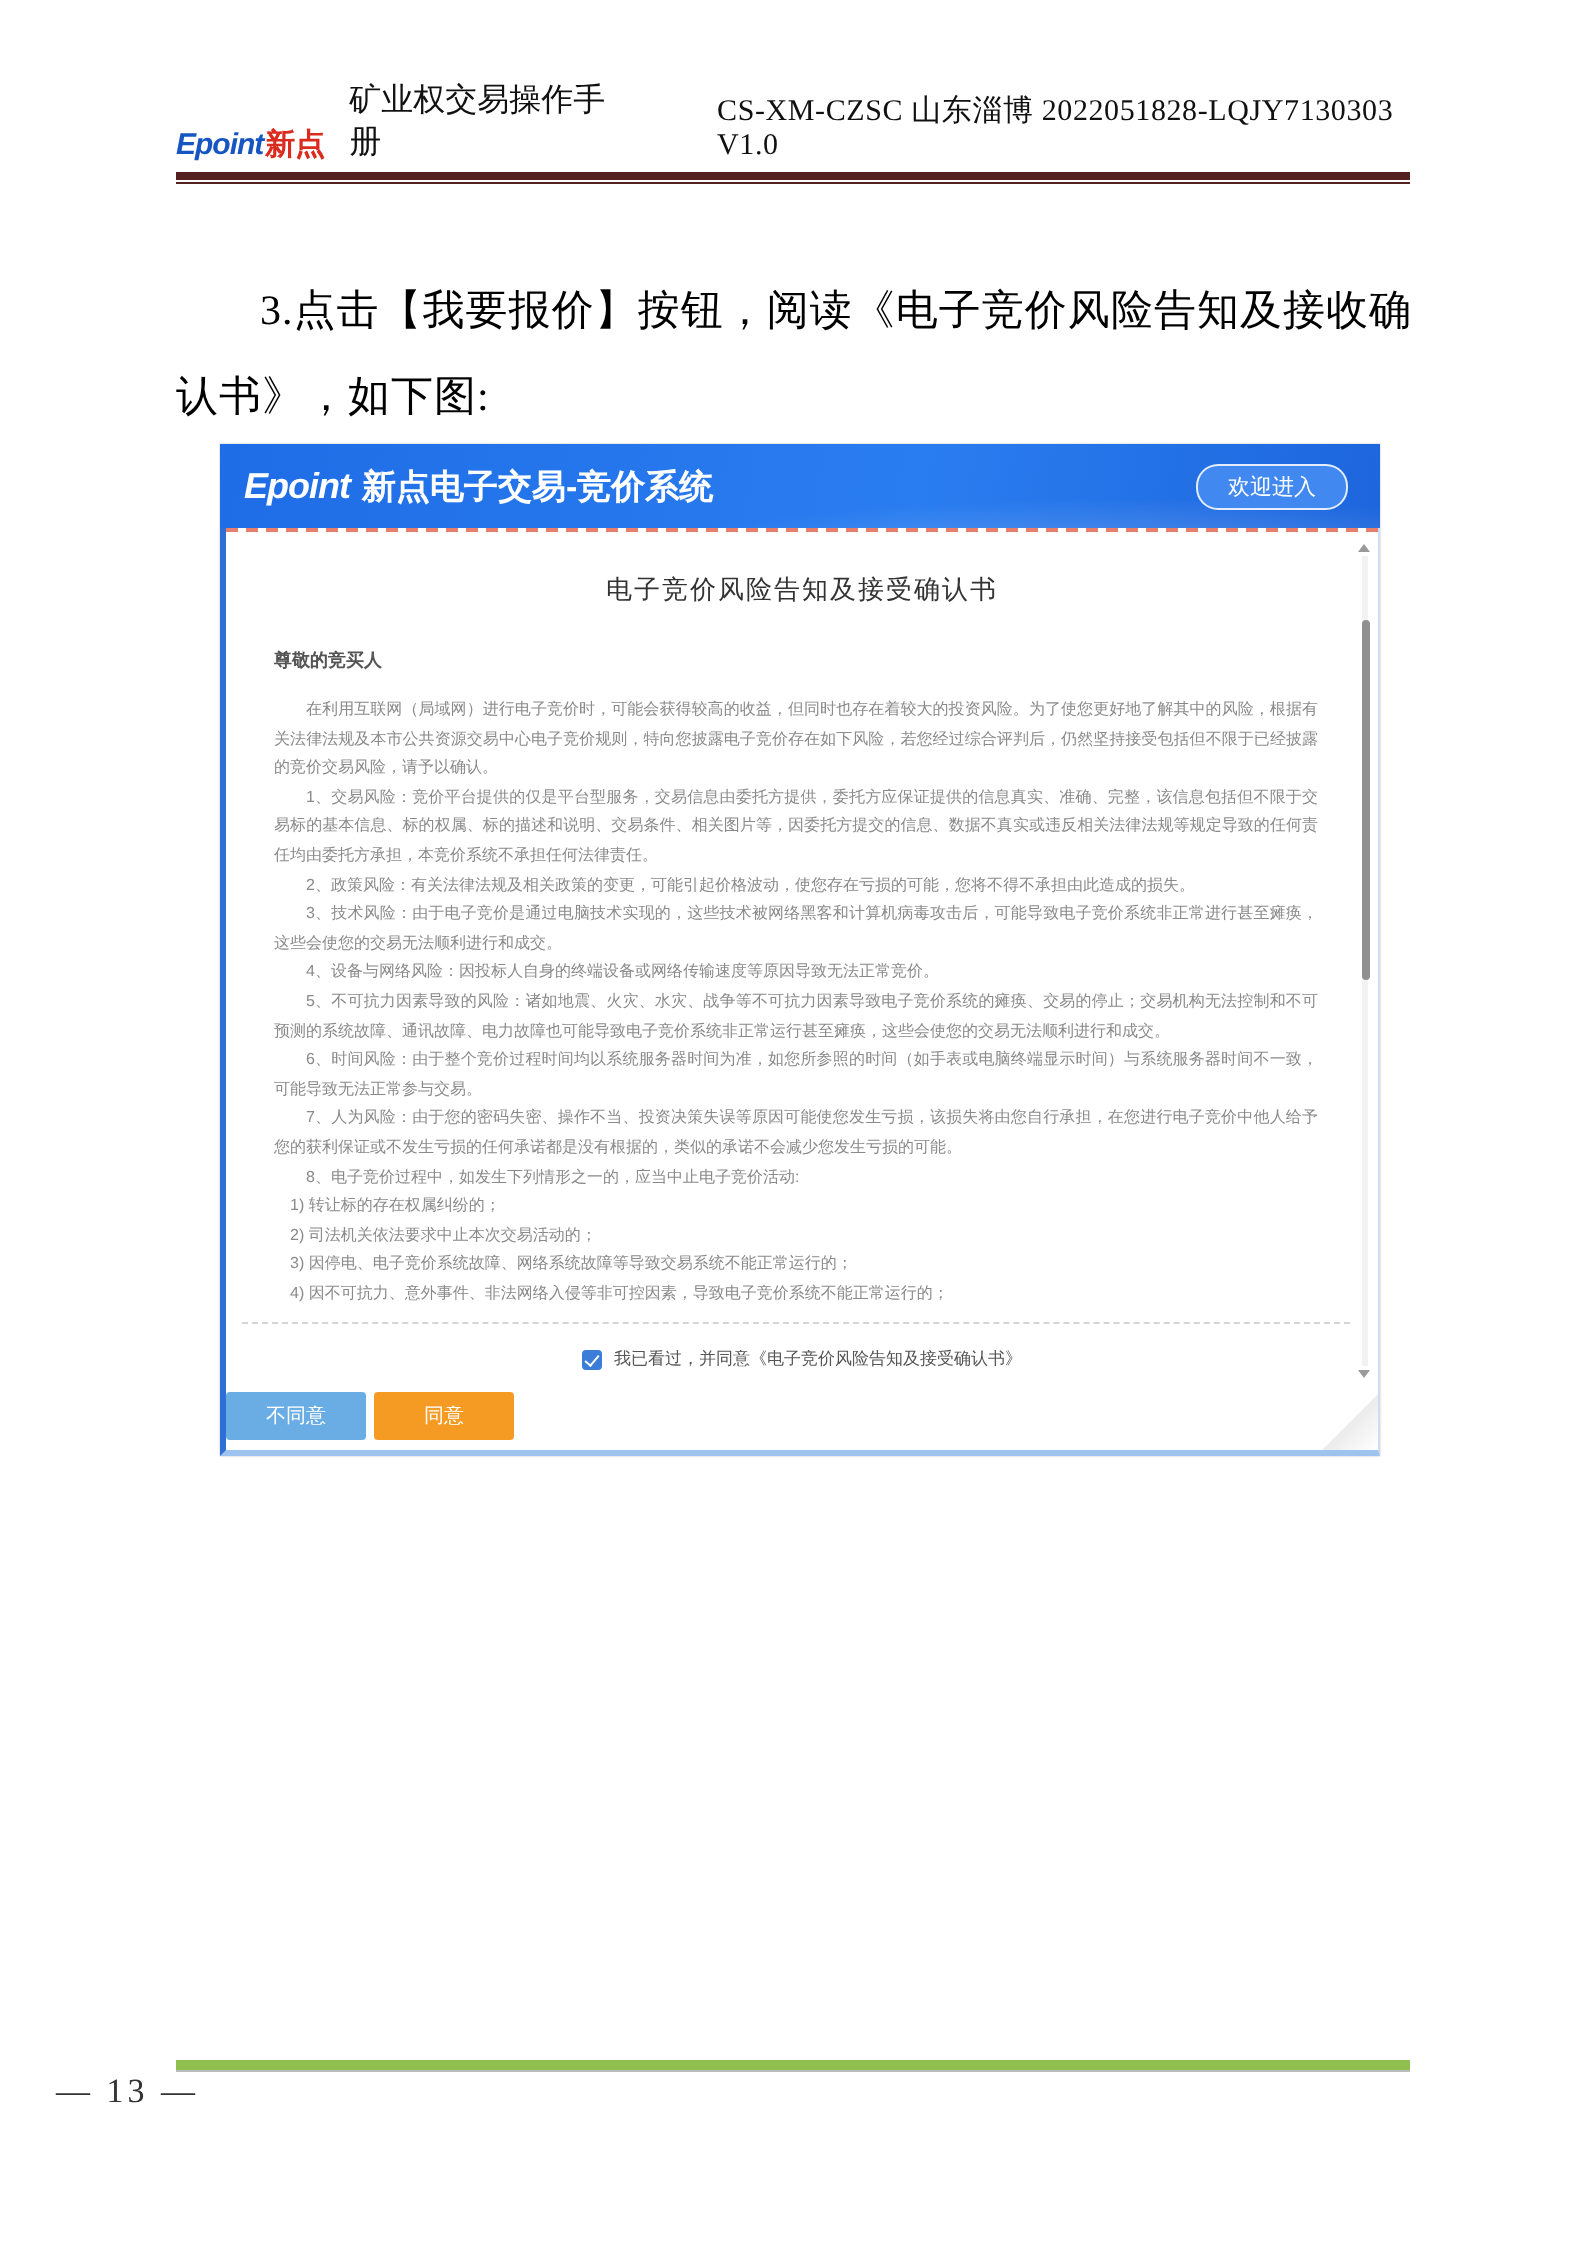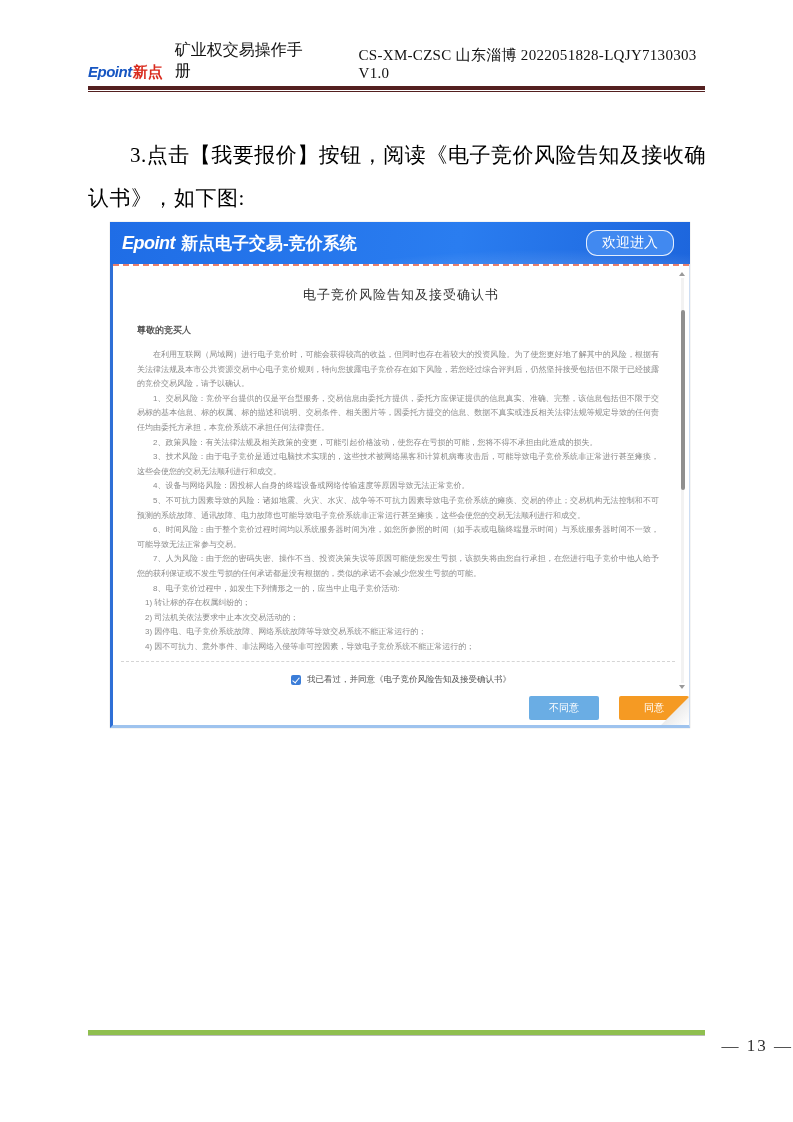--- a/index.html
+++ b/index.html
@@ -30,60 +30,60 @@
   .shot { position:absolute; left:110px; top:222px; width:580px; height:506px; font-family:"Liberation Sans","DejaVu Sans",sans-serif; box-shadow:0 0 1px rgba(0,0,0,0.25); }
   .shot-header {
     height:42px; display:flex; align-items:center; justify-content:space-between; padding:0 16px 0 12px;
     background-image: radial-gradient(ellipse at 78% 160%, rgba(255,255,255,0.30), rgba(255,255,255,0) 42%),
                       linear-gradient(100deg,#1f6de6 0%, #2a7df0 60%, #1d66dd 100%);
   }
   .shot-logo { color:#fff; font-size:17px; font-weight:bold; white-space:nowrap; }
   .shot-logo .sl-ep { font-style:italic; letter-spacing:-0.5px; font-size:18px; }
   .shot-logo .sl-name { margin-left:6px; }
   .welcome-btn {
-    font-size:14px; color:#ffffff; background:#4189f0; border:1px solid rgba(255,255,255,0.85);
+    font-size:11px; color:#ffffff; background:#4189f0; border:1px solid rgba(255,255,255,0.85);
     border-radius:11px; padding:3px 15px; white-space:nowrap; cursor:pointer;
   }
   .shot-body {
     position:relative; height:464px; background:#ffffff;
     border-left:3px solid #2e6fd6; border-right:1px solid #cdddf2; border-bottom:3px solid #9ec3ee;
   }
   .dashed-top { position:absolute; left:0; right:0; top:0; border-top:2px dashed #e87f6d; }
   .notice-title { position:absolute; top:22px; left:0; right:0; text-align:center; font-size:13px; font-weight:normal; color:#333; letter-spacing:1px; }
   .salutation { position:absolute; top:60px; left:24px; font-size:9px; font-weight:bold; color:#555; }
   .risk-text { position:absolute; top:84px; left:24px; right:30px; height:306px; overflow:hidden; font-size:8px; line-height:14.6px; color:#8a8a8a; text-align:justify; }
   .risk-text p { text-indent:2em; }
   .risk-text p.risk-sub { text-indent:1em; }
   .sep-dashed { position:absolute; left:8px; right:14px; top:397px; border-top:1px dashed #d5d5d5; }
   .agree-row { position:absolute; top:410px; left:0; right:0; display:flex; align-items:center; justify-content:center; gap:6px; }
   .checkbox { width:10px; height:10px; background:#3b7dd8; border-radius:2px; position:relative; cursor:pointer; flex:0 0 auto; }
   .checkbox::after { content:""; position:absolute; left:2.5px; top:0.5px; width:3px; height:6px; border:solid #fff; border-width:0 1.5px 1.5px 0; transform:rotate(40deg); }
   .agree-label { font-size:8.5px; color:#555; }
-  .btn-row { position:absolute; top:432px; left:0; right:0; display:flex; justify-content:flex-end; gap:20px; }
+  .btn-row { position:absolute; top:432px; left:0; right:0; display:flex; justify-content:flex-start; gap:4px; }
   .dlg-btn { width:70px; height:24px; border:none; border-radius:2px; color:#fff; font-size:10px; font-family:inherit; cursor:pointer; }
   .btn-disagree { background:#6aade4; }
   .btn-agree { background:#f59a23; }
 
   
   .v-scroll { position:absolute; right:3px; top:8px; bottom:36px; width:7px; }
   .v-scroll .arrow { position:absolute; left:0; width:0; height:0; border-left:3.5px solid transparent; border-right:3.5px solid transparent; cursor:pointer; }
   .v-scroll .arrow-up { top:0; border-bottom:4px solid #9a9a9a; }
   .v-scroll .arrow-down { bottom:0; border-top:4px solid #9a9a9a; }
   .v-scroll .track { position:absolute; left:2px; top:6px; bottom:6px; width:3px; background:#f2f2f2; }
   .v-scroll .thumb { position:absolute; left:1.5px; top:38px; width:4px; height:180px; background:#8f8f8f; border-radius:2px; cursor:pointer; }
 
   .page-curl { position:absolute; right:0; bottom:0; width:28px; height:28px;
     background:linear-gradient(315deg, #ffffff 0%, #ececec 48%, #f7f7f7 55%, #fdfdfd 100%);
     clip-path:polygon(100% 0, 100% 100%, 0 100%); }
 
   
   .footer-rule { position:absolute; left:88px; top:1030px; width:617px; }
   .footer-rule .green { height:5px; background:#8fbf4f; }
   .footer-rule .gray { height:1px; background:#bbbbbb; }
-  .page-number { position:absolute; left:0; right:0; top:1036px; text-align:right; font-size:17px; color:#333; letter-spacing:2px; }
+  .page-number { position:absolute; left:0; right:0; top:1036px; text-align:left; font-size:17px; color:#333; letter-spacing:2px;padding-left:28px; }
 </style>
 </head>
 <body>
 
 <div class="page">
 
   <div class="doc-header">
     <span class="logo">
       <span class="lg-ep">Epoint</span><span class="lg-xd">新点</span>
     </span>

